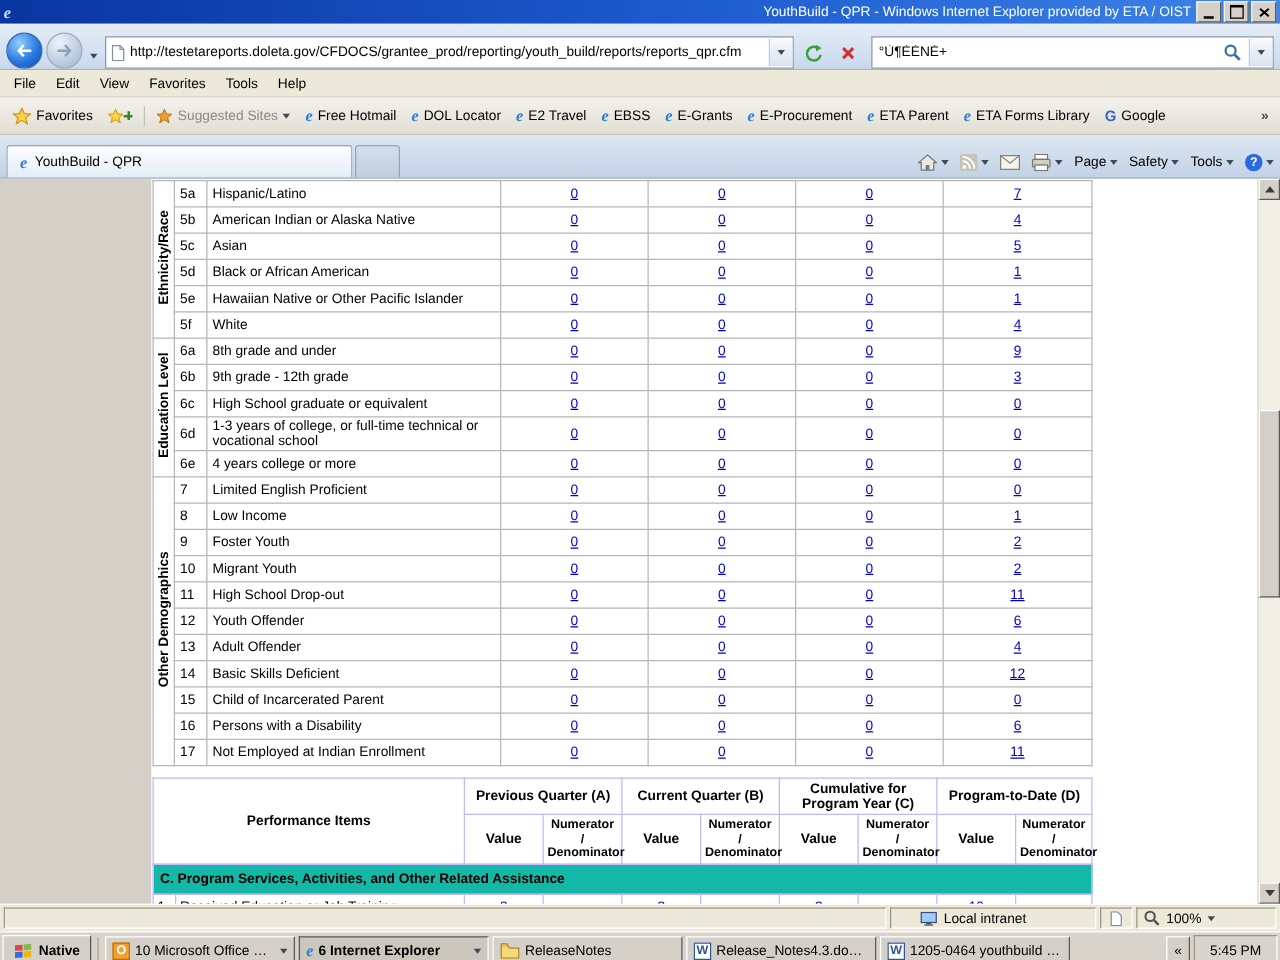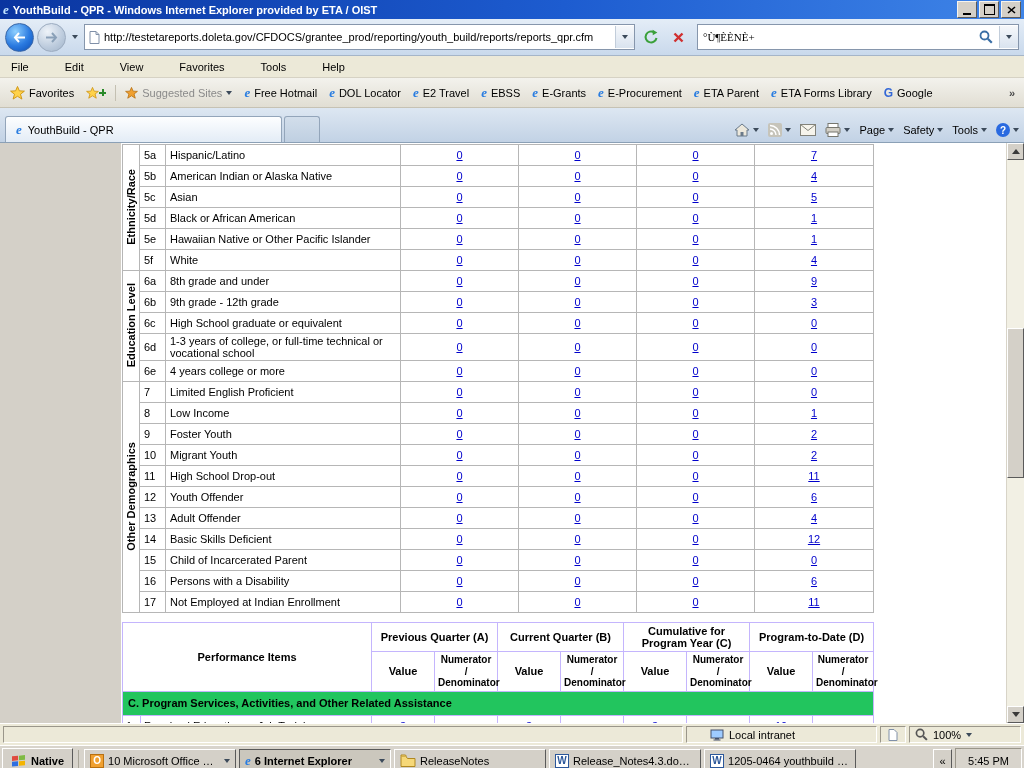--- a/index.html
+++ b/index.html
@@ -3,45 +3,45 @@
 <meta charset="utf-8">
 <style>
   html,body{margin:0;padding:0;background:#555;}
   .screen{position:relative;width:1024px;height:768px;overflow:hidden;background:#ece9d8;
     font-family:"Liberation Sans","DejaVu Sans",sans-serif;font-size:11px;color:#000;}
 
   
   .titlebar{height:19px;display:flex;align-items:center;gap:4px;padding:0 3px;
     background:linear-gradient(90deg,#0a35a0 0%,#1d5cd0 55%,#3f85e8 100%);}
   .tb-ie{color:#bfe2ff;font-weight:bold;font-style:italic;font-family:"Liberation Serif",serif;font-size:13px;line-height:1;}
-  .title-text{color:#fff;font-weight:bold;flex:1;white-space:nowrap;overflow:hidden;}
+  .title-text{color:#fff;font-weight:normal;flex:1;white-space:nowrap;overflow:hidden;text-align:right;}
   .win-btns{display:flex;gap:2px;}
   .wbtn{width:18px;height:15px;background:#d4d0c8;border:1px solid;border-color:#f6f4ee #5a5a5a #5a5a5a #f6f4ee;
     display:flex;align-items:center;justify-content:center;}
   .glyph-min{width:8px;height:2px;background:#000;margin-top:8px;}
   .glyph-max{width:9px;height:8px;border:1px solid #000;border-top-width:2px;}
 
   
-  .navrow{height:36px;background:linear-gradient(#e4edf7,#c9d9ec);display:flex;align-items:center;gap:3px;
+  .navrow{height:36px;background:linear-gradient(#e4edf7,#c9d9ec);display:flex;align-items:flex-end;gap:3px;
     padding:0 5px;border-bottom:1px solid #a5b5c8;}
   .navcircle{width:27px;height:27px;border-radius:50%;flex:0 0 auto;display:flex;align-items:center;justify-content:center;
     background:radial-gradient(circle at 35% 28%,#8fd0ff,#2a7ae0 55%,#0b4cb4);border:1px solid #3a67a8;}
   .navcircle.disabled{background:radial-gradient(circle at 35% 28%,#eef3f9,#bccbdd 60%,#a2b4c9);border-color:#9cacc0;}
   .mini-drop{width:12px;height:20px;display:flex;align-items:center;justify-content:center;}
   .tri{width:0;height:0;border-left:3px solid transparent;border-right:3px solid transparent;border-top:4px solid #3c4a5a;display:inline-block;}
   .addressbar{flex:0 0 545px;height:24px;background:#fff;border:1px solid #8696ac;display:flex;align-items:center;gap:4px;padding:0 0 0 4px;}
   .url{flex:1;white-space:nowrap;overflow:hidden;color:#000;}
   .addr-drop{width:18px;height:22px;display:flex;align-items:center;justify-content:center;
     background:linear-gradient(#f6f8fb,#d9e3ef);border-left:1px solid #c2cdda;}
   .navbtn{width:25px;height:25px;display:flex;align-items:center;justify-content:center;flex:0 0 auto;}
   .searchbox{flex:1;height:24px;background:#fff;border:1px solid #8696ac;display:flex;align-items:center;gap:3px;padding:0 0 0 5px;margin-left:3px;}
-  .search-text{flex:1;white-space:nowrap;overflow:hidden;font-family:Liberation Serif, serif;}
-
-  
-  .menubar{height:21px;background:#ece9d8;display:flex;align-items:center;padding:0 3px;border-bottom:1px solid #d6d2c4;gap:20px;}
+  .search-text{flex:1;white-space:nowrap;overflow:hidden;}
+
+  
+  .menubar{height:21px;background:#ece9d8;display:flex;align-items:center;padding:0 3px;border-bottom:1px solid #d6d2c4;}
   .menu-item{padding:3px 8px;}
 
   
   .favbar{height:29px;background:linear-gradient(#f3f2ed,#e1ded3);display:flex;align-items:center;padding:0 4px;border-bottom:1px solid #c6c2b4;}
   .fav-link{display:flex;align-items:center;gap:4px;padding:3px 6px;white-space:nowrap;flex:0 0 auto;}
   .fav-links{display:flex;align-items:center;flex:1;overflow:hidden;}
   .fav-sep{width:1px;height:16px;background:#c4c0b2;margin:0 3px;flex:0 0 auto;}
   .eicon{color:#2a7de0;font-weight:bold;font-style:italic;font-family:"Liberation Serif",serif;font-size:13px;line-height:1;}
   .gicon{font-weight:bold;font-size:12px;color:#3367d6;line-height:1;}
   .gray-lbl{color:#8a8a8a;}
@@ -72,39 +72,39 @@
   .demo-table td{border:1px solid #b6b6b6;padding:1px 4px;height:18px;vertical-align:middle;}
   .cat-cell{padding:0 !important;text-align:center;width:17px;}
   .vert{writing-mode:vertical-rl;transform:rotate(180deg);display:inline-block;font-weight:bold;white-space:nowrap;}
   .val-cell{text-align:center;}
   a.cell-link{color:#0000cc;text-decoration:underline;cursor:pointer;}
   .perf-table{width:751px;font-size:11px;margin-top:9px;}
   .perf-table th,.perf-table td{border:1px solid #c4b5fd;padding:2px 3px;vertical-align:middle;}
   .perf-table th{font-weight:bold;text-align:center;}
   .pi-head{vertical-align:top;padding-top:5px;}
   th.nd{font-size:10px;line-height:1.15;}
-  .section-row td{background:#22c55e;font-weight:bold;padding:3px 5px;}
+  .section-row td{background:#14b8a6;font-weight:bold;padding:3px 5px;}
   .perf-table td{height:17px;}
   .perf-table .val-cell{text-align:center;}
 
   
   .scrollbar{position:absolute;right:0;top:0;width:17px;height:100%;background:#f2f0e4;border-left:1px solid #d8d4c8;}
   .sb-btn{position:absolute;left:0;width:17px;height:17px;background:#d4d0c8;border:1px solid;
     border-color:#fff #5a5a5a #5a5a5a #fff;display:flex;align-items:center;justify-content:center;box-sizing:border-box;}
   .sb-up{top:0;} .sb-down{bottom:0;}
   .tri-up{width:0;height:0;border-left:4px solid transparent;border-right:4px solid transparent;border-bottom:5px solid #3a3a3a;}
   .tri-down{width:0;height:0;border-left:4px solid transparent;border-right:4px solid transparent;border-top:5px solid #3a3a3a;}
   .sb-thumb{position:absolute;left:0;top:185px;width:17px;height:150px;background:#d4d0c8;border:1px solid;
     border-color:#fff #5a5a5a #5a5a5a #fff;box-sizing:border-box;}
 
   
   .statusbar{height:22px;background:#ece9d8;border-top:1px solid #fff;display:flex;align-items:stretch;gap:3px;padding:2px 3px;box-sizing:border-box;}
   .panel{border:1px solid;border-color:#9a968a #fff #fff #9a968a;display:flex;align-items:center;gap:5px;padding:0 5px;box-sizing:border-box;}
   .panel.flex1{flex:1;}
-  .panel.w-zone{width:191px;padding-left:23px;}
+  .panel.w-zone{width:165px;padding-left:23px;}
   .panel.w-ico{width:26px;justify-content:center;}
   .panel.w-zoom{width:112px;}
 
   
   .taskbar{height:30px;background:#d8d4cc;border-top:1px solid #fff;display:flex;align-items:center;gap:3px;padding:0 2px;box-sizing:border-box;}
   .raised{background:#d4d0c8;border:1px solid;border-color:#fff #5a5a5a #5a5a5a #fff;}
   .startbtn{height:24px;display:flex;align-items:center;gap:5px;padding:0 8px;font-weight:bold;flex:0 0 auto;}
   .tb-sep{width:1px;height:22px;background:#a8a498;margin:0 2px;flex:0 0 auto;}
   .taskbtn{width:152px;height:24px;display:flex;align-items:center;gap:4px;padding:0 5px;overflow:hidden;box-sizing:border-box;flex:0 0 auto;}
   .taskbtn .lbl{flex:1;white-space:nowrap;overflow:hidden;text-overflow:ellipsis;}

